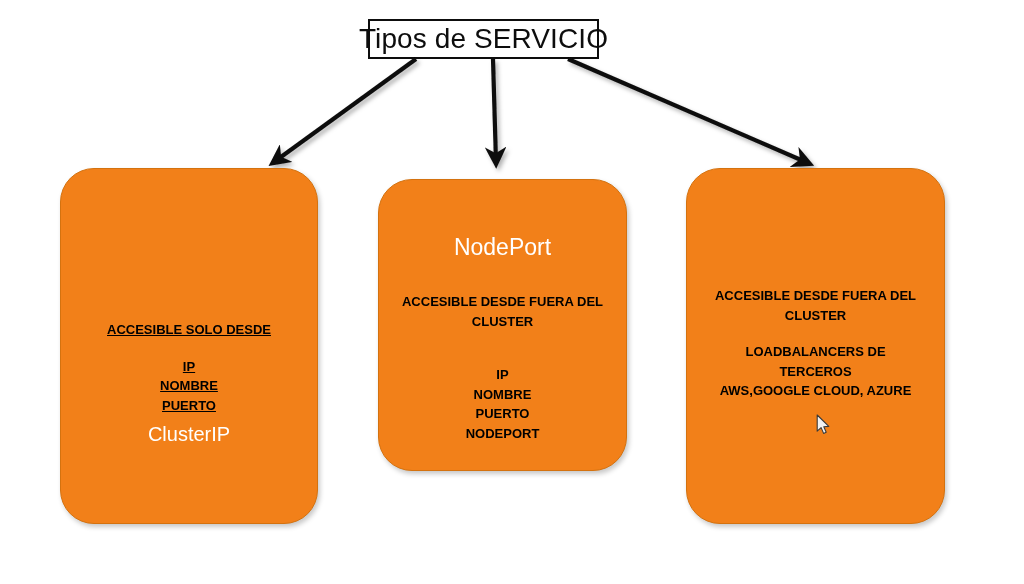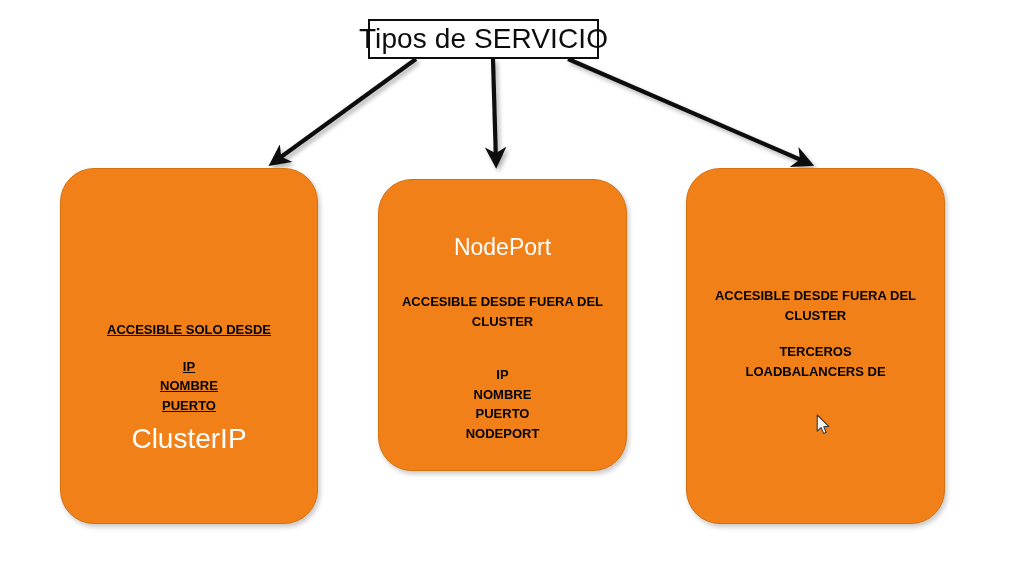--- a/index.html
+++ b/index.html
@@ -81,21 +81,21 @@
     line-height: 1.5;
     color: #000000;
   }
   .service-body .gap {
     display: block;
     height: 17px;
   }
 
   
   #box-clusterip      { left: 60px;  top: 168px; width: 258px; height: 356px; }
-  #box-clusterip .service-heading { top: 254px; font-size: 28px; }
+  #box-clusterip .service-heading { top: 254px; font-size: 20px; }
   #box-clusterip .service-body    { top: 100px; text-decoration: underline; }
 
   
   #box-nodeport       { left: 370px; top: 179px; width: 249px; height: 292px; margin-left: 8px; }
   #box-nodeport .service-heading { top: 54px; }
   #box-nodeport .service-body    { top: 112px; }
 
   
   #box-loadbalancer   { left: 686px; top: 168px; width: 259px; height: 356px; }
   #box-loadbalancer .service-heading { top: 58px; }
@@ -162,22 +162,23 @@
       <div>PUERTO</div>
       <div>NODEPORT</div>
     </div>
   </div>
 
   <div class="service-box" id="box-loadbalancer">
     <div class="service-body">
       <div>ACCESIBLE DESDE FUERA DEL</div>
       <div>CLUSTER</div>
       <span class="gap"></span>
+      <div>LOADBALANCERS DE</div>
       <div>TERCEROS</div>
-      <div>LOADBALANCERS DE</div>
+      <div>AWS,GOOGLE CLOUD, AZURE</div>
     </div>
   </div>
 
   <svg id="mouse-cursor" viewBox="0 0 16 22" width="16" height="22">
     <path d="M1.2,1 L1.2,17.2 L5.1,13.6 L7.6,19.4 L10.2,18.2 L7.8,12.7 L12.8,12.4 Z" fill="#f2f2f2" stroke="#3a3a3a" stroke-width="1.1" stroke-linejoin="round"></path>
   </svg>
 
 </div>
 
 </body></html>

